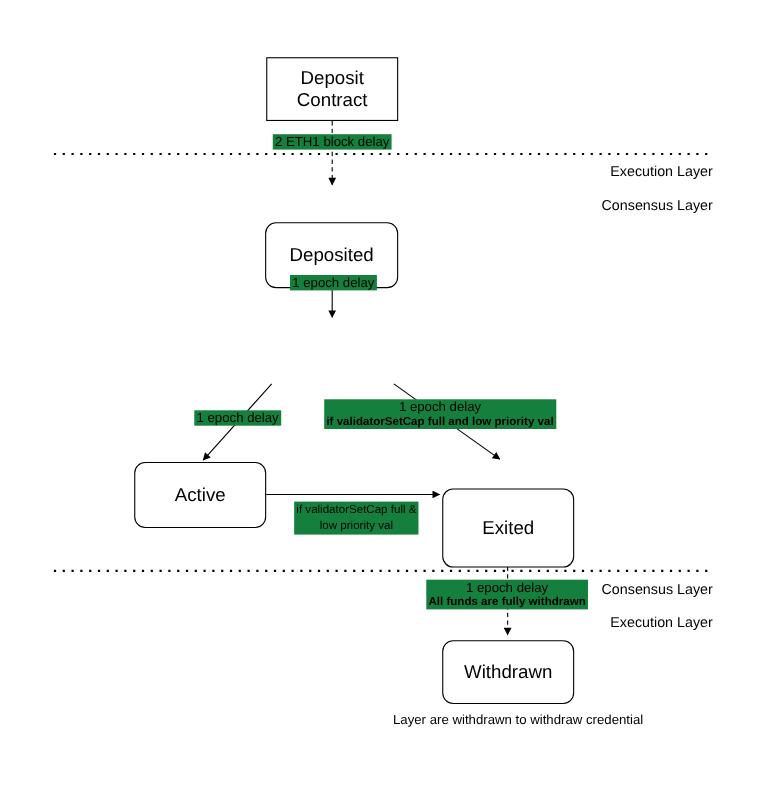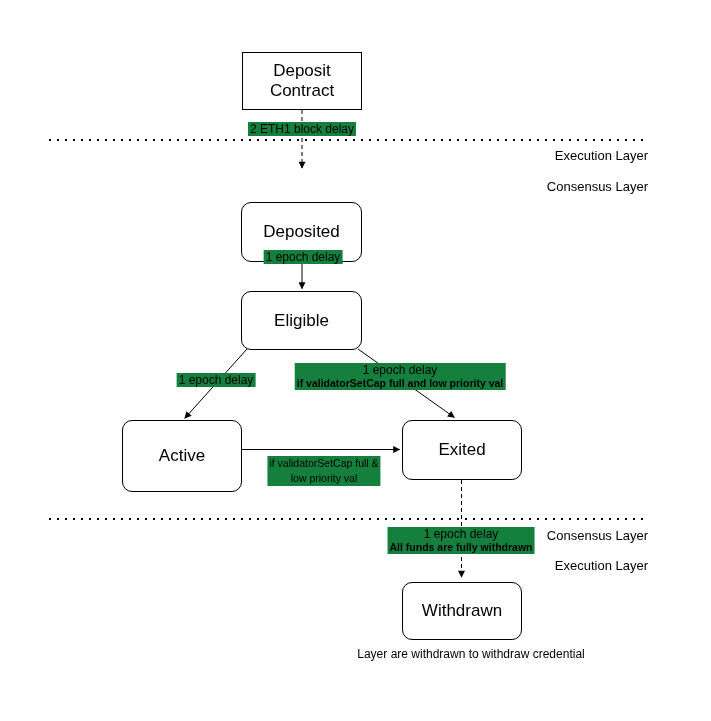--- a/index.html
+++ b/index.html
@@ -85,27 +85,24 @@
   <div class="layer-label" style="top:147px;">Consensus Layer</div>
   <div class="layer-label" style="top:496px;">Consensus Layer</div>
   <div class="layer-label" style="top:526px;">Execution Layer</div>
 
   <div class="node" style="left:242px; top:52px; width:120px; height:58px;">
     <span>Deposit Contract</span>
   </div>
   <div class="node rounded" style="left:241px; top:171px; width:121px; height:60px;margin-top:31px;">
     <span>Deposited</span>
   </div>
-  <div class="node rounded" style="left:241px; top:291px; width:121px; height:59px;">
-    <span>Eligible</span>
-  </div>
-  <div class="node rounded" style="left:122px; top:420px; width:120px; height:72px;">
+  <div class="node rounded" style="left:122px; top:420px; width:120px; height:60px;">
     <span>Active</span>
   </div>
-  <div class="node rounded" style="left:402px; top:420px; width:120px; height:60px;">
+  <div class="node rounded" style="left:402px; top:444px; width:120px; height:72px;">
     <span>Exited</span>
   </div>
   <div class="node rounded" style="left:402px; top:582px; width:120px; height:58px;">
     <span>Withdrawn</span>
   </div>
 
   <div class="edge-label" style="left:302px; top:122px;">2 ETH1 block delay</div>
 
   <div class="edge-label" style="left:303px; top:250px;">1 epoch delay</div>
 

